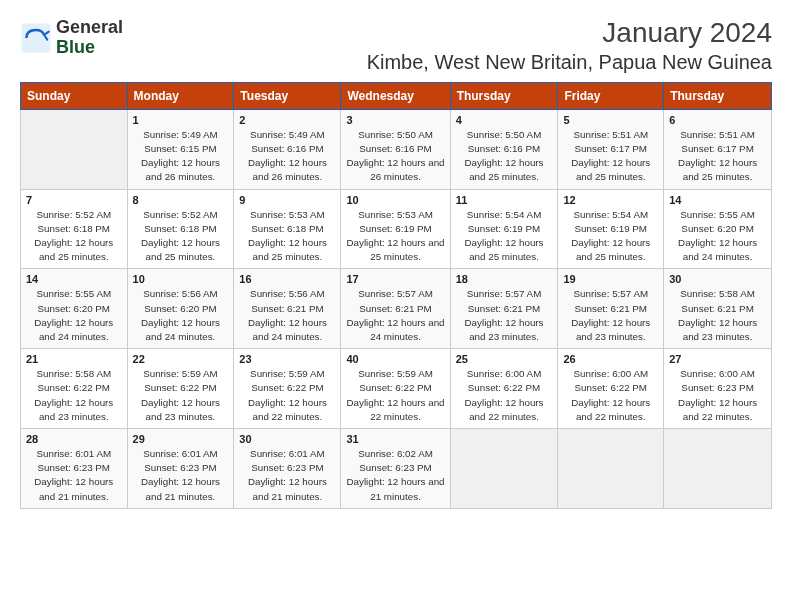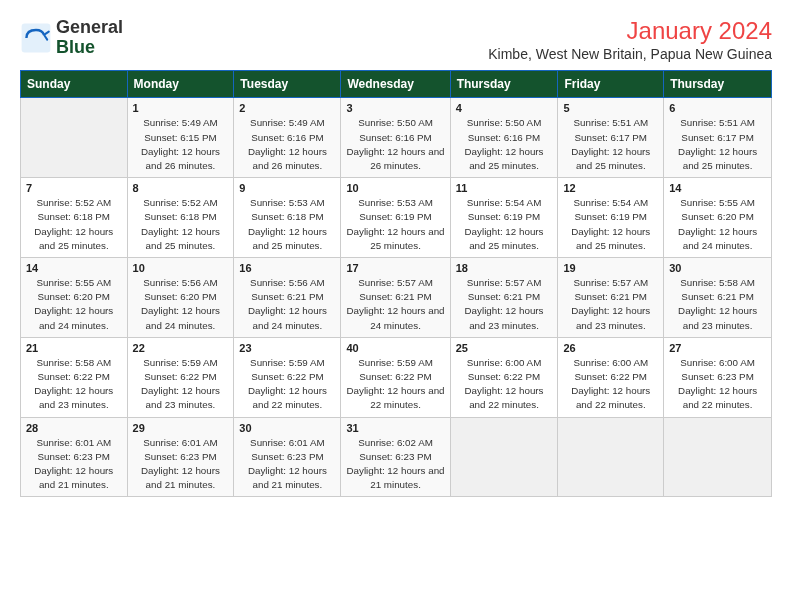--- a/index.html
+++ b/index.html
@@ -33,37 +33,37 @@
     .logo-text .general { color: #333; }
     .logo-text .blue { color: #14532d; }
     .logo-icon {
       width: 32px;
       height: 32px;
     }
     .title-area {
       text-align: right;
     }
     .month-title {
-      font-size: 24px;
+      font-size: 28px;
       font-weight: normal;
-      color: #ef4444;
+      color: #404040;
       line-height: 1.1;
     }
     .location {
-      font-size: 14px;
+      font-size: 20px;
       color: #333;
       margin-top: 2px;
     }
     .calendar-table {
       width: 100%;
       border-collapse: collapse;
       font-size: 10.5px;
     }
     .calendar-table thead tr th {
-      background: #14532d;
+      background: #c2410c;
       color: #fff;
       text-align: left;
       padding: 6px 6px;
       font-size: 12px;
       font-weight: bold;
       border: 1px solid #1565c0;
     }
     .calendar-table tbody tr td {
       vertical-align: top;
       border: 1px solid #ccc;

